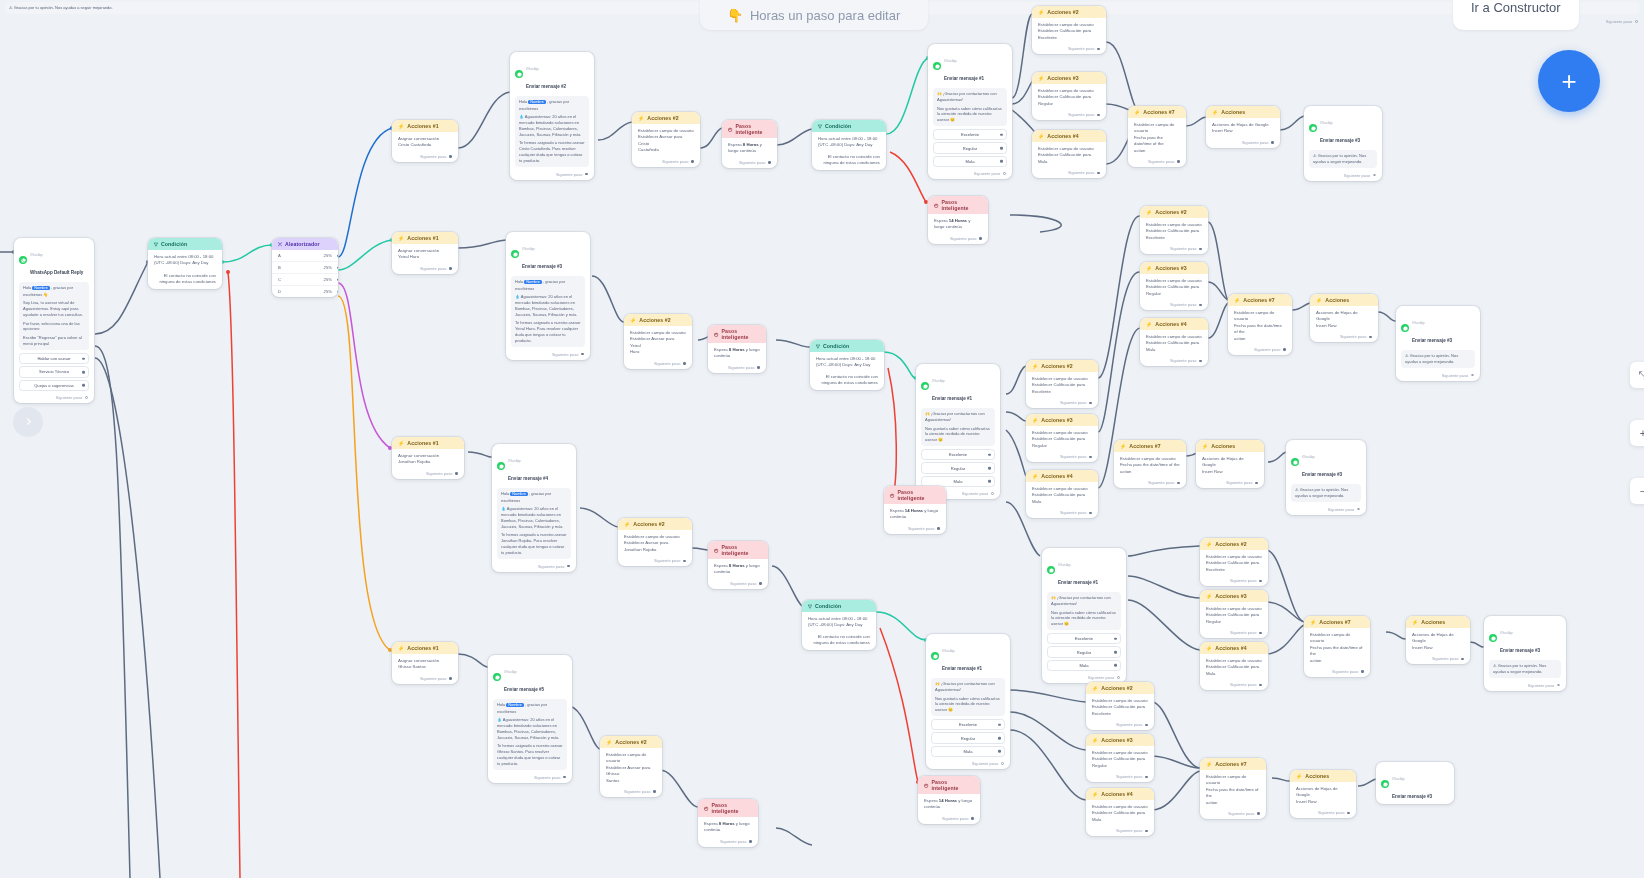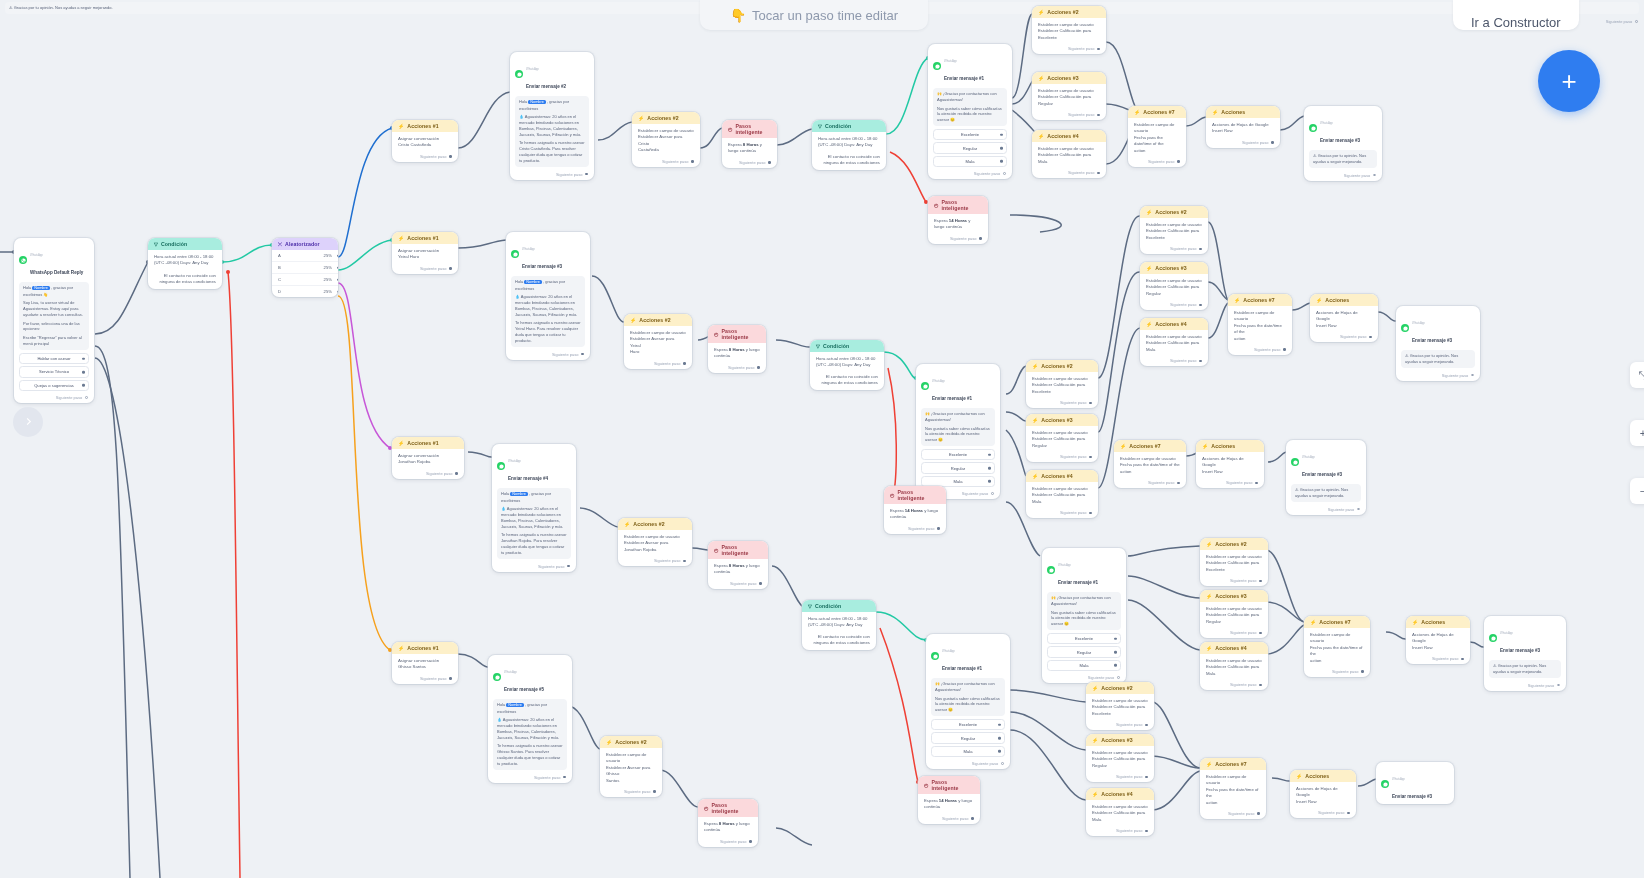--- a/index.html
+++ b/index.html
@@ -78,21 +78,21 @@
   #hint {
     position:absolute; left:700px; top:0; width:228px; height:30px;
     background:#f3f5f8; border-radius:0 0 10px 10px;
     display:flex; align-items:center; justify-content:center; gap:6px;
     font-size:13px; color:#8e99ad; z-index:40;
     box-shadow:0 1px 3px rgba(40,50,70,.07);
   }
   #gotobuilder {
     position:absolute; left:1453px; top:0; height:30px; padding:0 18px;
     background:#fff; border-radius:0 0 10px 10px;
-    display:flex; align-items:flex-end; font-size:13px; color:#4d576b;
+    display:flex; align-items:flex-start; font-size:13px; color:#4d576b;
     z-index:40; box-shadow:0 1px 3px rgba(40,50,70,.08); white-space:nowrap;
   }
   #fab {
     position:absolute; left:1538px; top:50px; width:62px; height:62px;
     border-radius:50%; background:#2f7df0; z-index:40;
     box-shadow:0 3px 10px rgba(47,125,240,.38);
     display:flex;align-items:center;justify-content:center;color:#fff;font-size:26px;font-weight:300;
   }
   #leftnav {
     position:absolute; left:13px; top:407px; width:30px; height:30px;
@@ -1178,21 +1178,21 @@
       <div class="nline"><span>Espera </span><span class="b">8 Horas</span><span> y luego continúa</span></div>
     </div>
     <div class="nfoot">
       <span>Siguiente paso</span>
       <span class="dot"></span>
     </div>
   </div>
 
   <div id="hint">
     <span>👇</span>
-    <span>Tocar un paso time editar</span>
+    <span>Horas un paso para editar</span>
   </div>
 
   <div id="gotobuilder">
     <span>Ir a Constructor</span>
   </div>
 
   <div id="fab">
     <span>+</span>
   </div>
 

